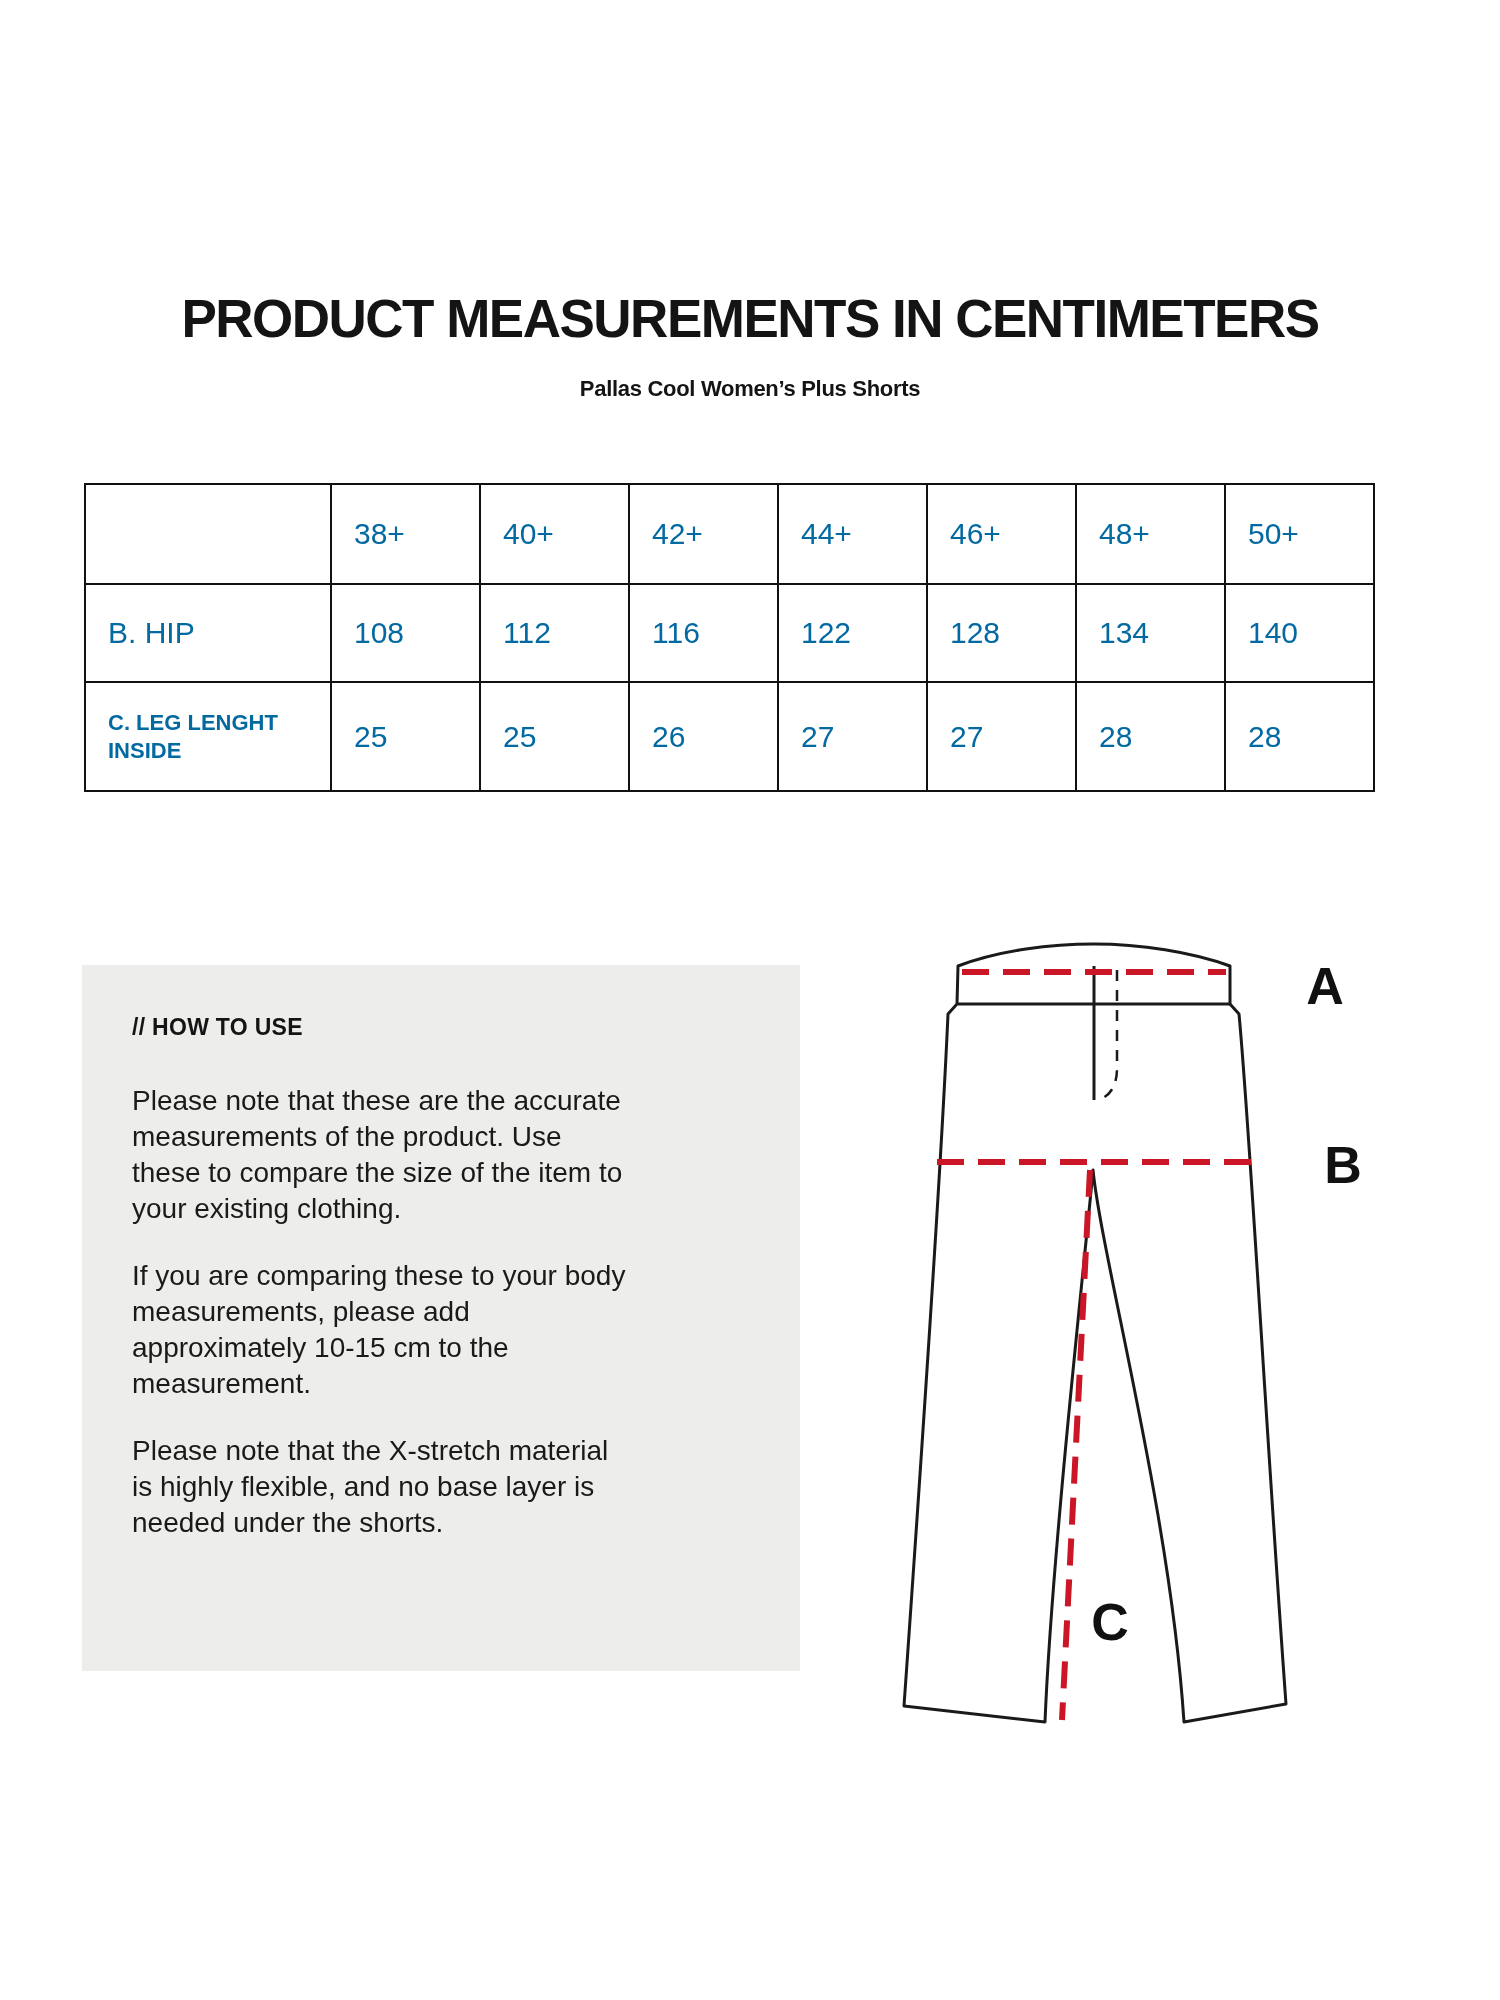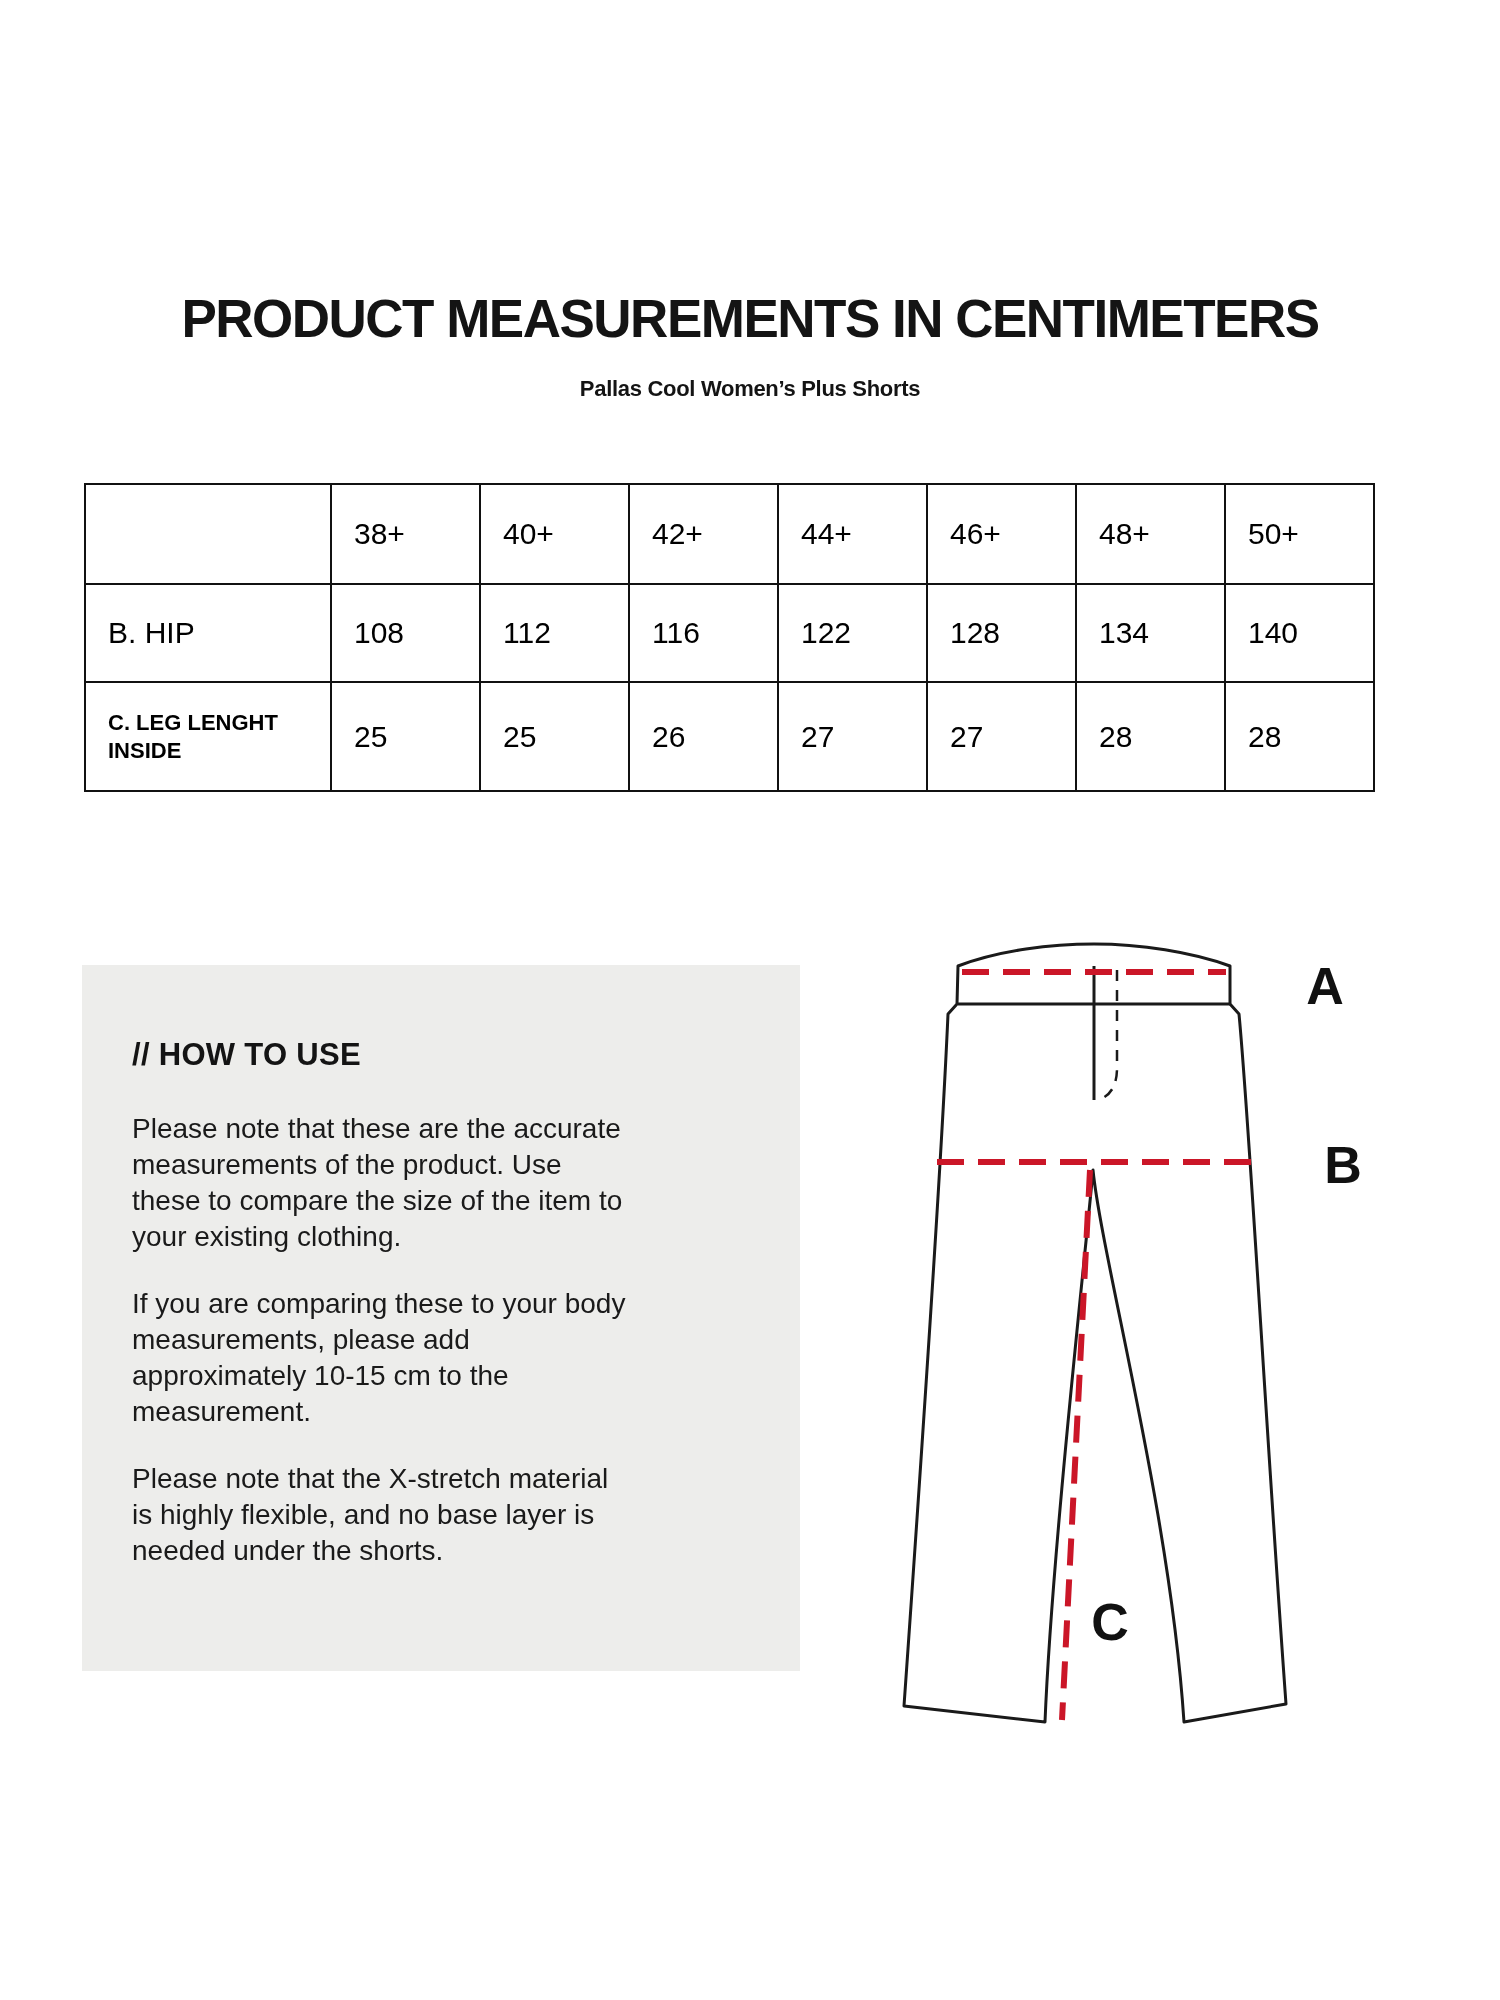--- a/index.html
+++ b/index.html
@@ -43,21 +43,21 @@
     table-layout:fixed;
     border:1px solid #111111;
   }
   .size-table td, .size-table th{
     border:2px solid #111111;
     padding:0 8px 0 22px;
     text-align:left;
     vertical-align:middle;
     font-size:30px;
     font-weight:400;
-    color:#000000;
+    color:#0369a1;
     box-sizing:border-box;
     overflow:hidden;
   }
   .size-table th{ font-weight:500; }
   .size-table .row-label{ font-weight:500; white-space:pre-line; }
   .size-table .row-label.small{
     font-size:22px;
     font-weight:600;
     line-height:28px;
     border-radius:11px;
@@ -68,22 +68,22 @@
   .r-leg{ height:109px; }
 
   .howto-panel{
     position:absolute;
     left:82px; top:965px;
     width:718px; height:706px;
     background:#ededeb;
     box-sizing:border-box;
   }
   .howto-heading{
-    margin:72px 0 0 50px;
-    font-size:31px;
+    margin:44px 0 0 50px;
+    font-size:23px;
     font-weight:700;
     letter-spacing:0.3px;
     line-height:36px;
     color:#141414;
   }
   .howto-panel p{
     margin:0 0 31px 50px;
     width:620px;
     font-size:28px;
     line-height:36px;

